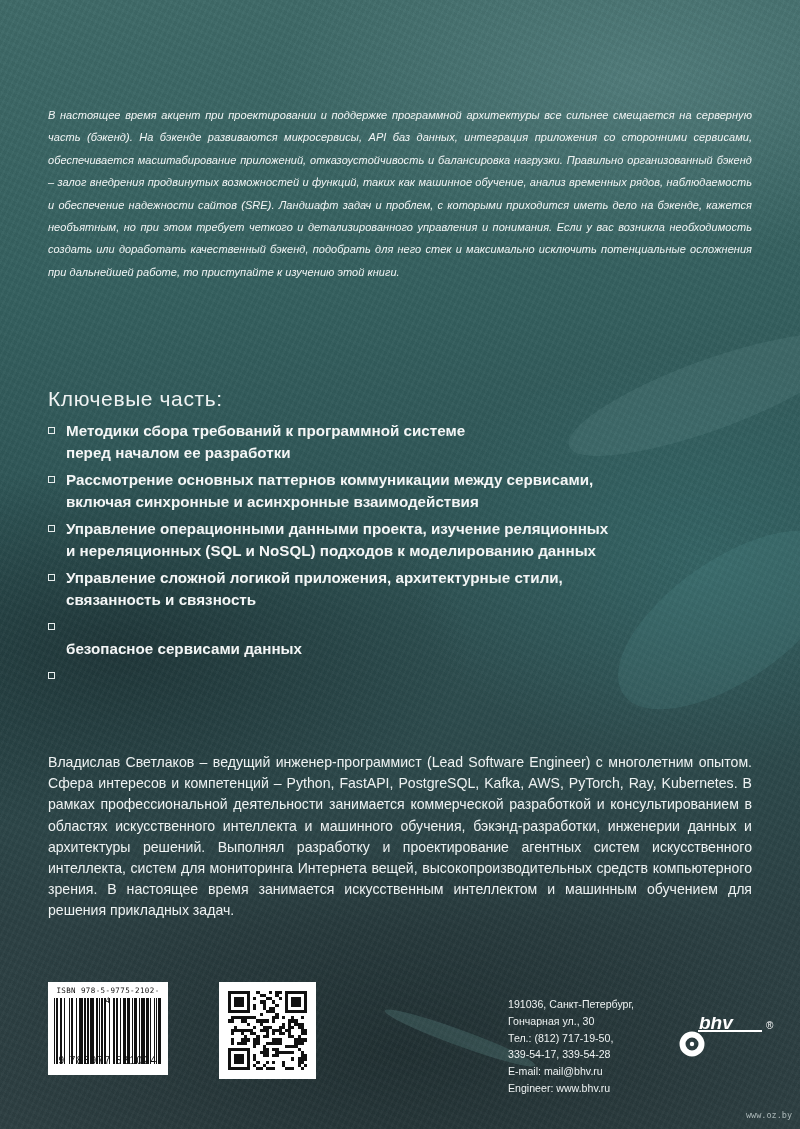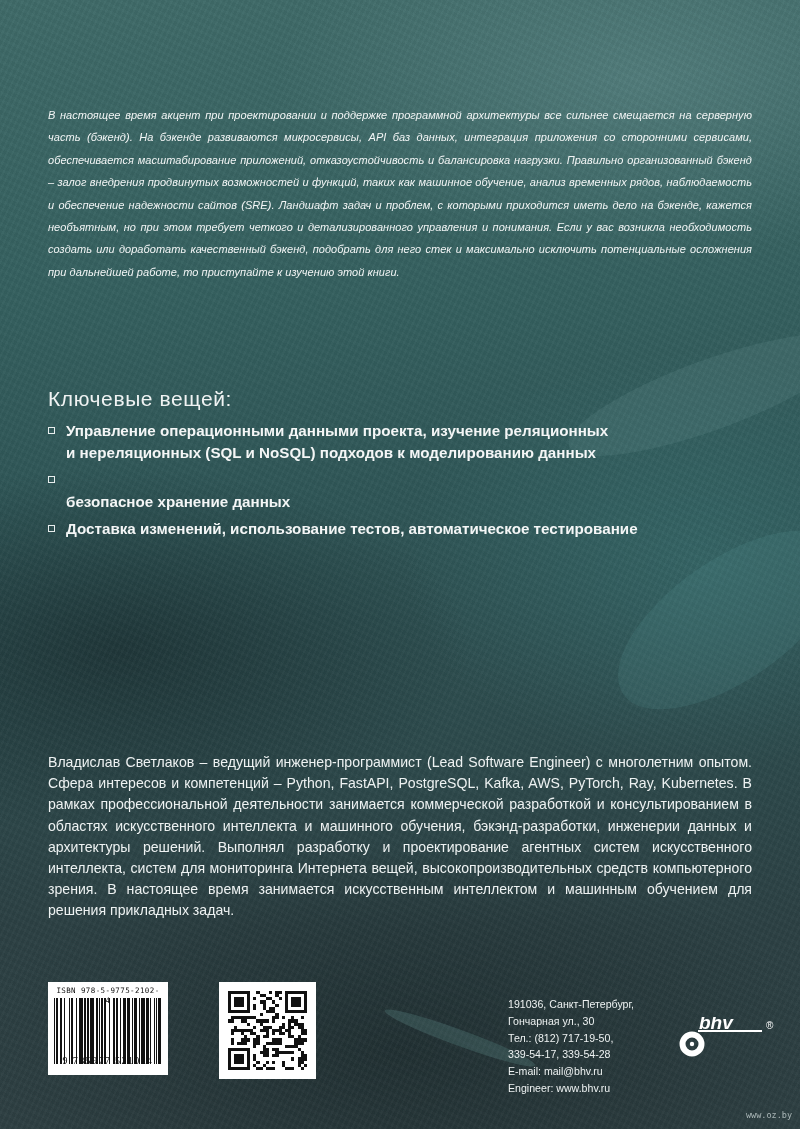--- a/index.html
+++ b/index.html
@@ -54,21 +54,21 @@
     background: #ffffff; box-sizing: border-box; padding: 4px 6px 0 6px;
   }
   .isbn-top {
     font-family: "DejaVu Sans Mono", monospace; font-size: 7.5px; color: #111;
     text-align: center; letter-spacing: 0.4px; height: 10px; line-height: 10px;
   }
   .bars { display: flex; height: 66px; align-items: stretch; margin-top: 2px; justify-content: center; }
   .bar { background: #111; }
   .gap { background: transparent; }
   .isbn-bottom {
-    font-family: Liberation Serif, serif; font-size: 10px; color: #111;
+    font-family: Liberation Sans, sans-serif; font-size: 10px; color: #111;
     text-align: center; letter-spacing: 1.4px; line-height: 11px; margin-top: -9px;
     position: relative; background: transparent;
   }
 
   .qr-box {
     position: absolute; left: 219px; top: 982px; width: 97px; height: 97px;
     background: #ffffff; box-sizing: border-box; padding: 9px;
   }
   .qr-grid { width: 79px; height: 79px; display: grid; grid-template-columns: repeat(25, 1fr); grid-template-rows: repeat(25, 1fr); }
   .qr-grid i { display: block; }
@@ -89,27 +89,29 @@
 </head>
 <body>
 
 <div class="texture"></div>
 <div class="stroke s1"></div>
 <div class="stroke s2"></div>
 <div class="stroke s3"></div>
 
 <p class="content intro">В настоящее время акцент при проектировании и поддержке программной архитектуры все сильнее смещается на серверную часть (бэкенд). На бэкенде развиваются микросервисы, API баз данных, интеграция приложения со сторонними сервисами, обеспечивается масштабирование приложений, отказоустойчивость и балансировка нагрузки. Правильно организованный бэкенд – залог внедрения продвинутых возможностей и функций, таких как машинное обучение, анализ временных рядов, наблюдаемость и обеспечение надежности сайтов (SRE). Ландшафт задач и проблем, с которыми приходится иметь дело на бэкенде, кажется необъятным, но при этом требует четкого и детализированного управления и понимания. Если у вас возникла необходимость создать или доработать качественный бэкенд, подобрать для него стек и максимально исключить потенциальные осложнения при дальнейшей работе, то приступайте к изучению этой книги.</p>
 
-<h2 class="content topics-title">Ключевые вещей:</h2>
+<h2 class="content topics-title">Ключевые часть:</h2>
 
 <ul class="content topics">
+  <li class="topic"><span class="bullet"></span><span>Методики сбора требований к программной системе</span><br><span>перед началом ее разработки</span></li>
+  <li class="topic"><span class="bullet"></span><span>Рассмотрение основных паттернов коммуникации между сервисами,</span><br><span>включая синхронные и асинхронные взаимодействия</span></li>
   <li class="topic"><span class="bullet"></span><span>Управление операционными данными проекта, изучение реляционных</span><br><span>и нереляционных (SQL и NoSQL) подходов к моделированию данных</span></li>
-  <li class="topic"><span class="bullet"></span><br><span>безопасное хранение данных</span></li>
+  <li class="topic"><span class="bullet"></span><span>Управление сложной логикой приложения, архитектурные стили,</span><br><span>связанность и связность</span></li>
+  <li class="topic"><span class="bullet"></span><br><span>безопасное сервисами данных</span></li>
   <li class="topic"><span class="bullet"></span></li>
-  <li class="topic"><span class="bullet"></span><span>Доставка изменений, использование тестов, автоматическое тестирование</span></li>
 </ul>
 
 <p class="content author"><b>Владислав Светлаков</b><span> – ведущий инженер-программист (Lead Software Engineer) с многолетним опытом. Сфера интересов и компетенций – Python, FastAPI, PostgreSQL, Kafka, AWS, PyTorch, Ray, Kubernetes. В рамках профессиональной деятельности занимается коммерческой разработкой и консультированием в областях искусственного интеллекта и машинного обучения, бэкэнд-разработки, инженерии данных и архитектуры решений. Выполнял разработку и проектирование агентных систем искусственного интеллекта, систем для мониторинга Интернета вещей, высокопроизводительных средств компьютерного зрения. В настоящее время занимается искусственным интеллектом и машинным обучением для решения прикладных задач.</span></p>
 
 <div class="isbn-box">
   <div class="isbn-top">ISBN 978-5-9775-2102-4</div>
   <div class="bars" id="bars">
       <span class="bar" style="width: 1.5px;"></span>
       <span class="gap" style="width: 1.5px;"></span>
       <span class="bar" style="width: 1.5px;"></span>

